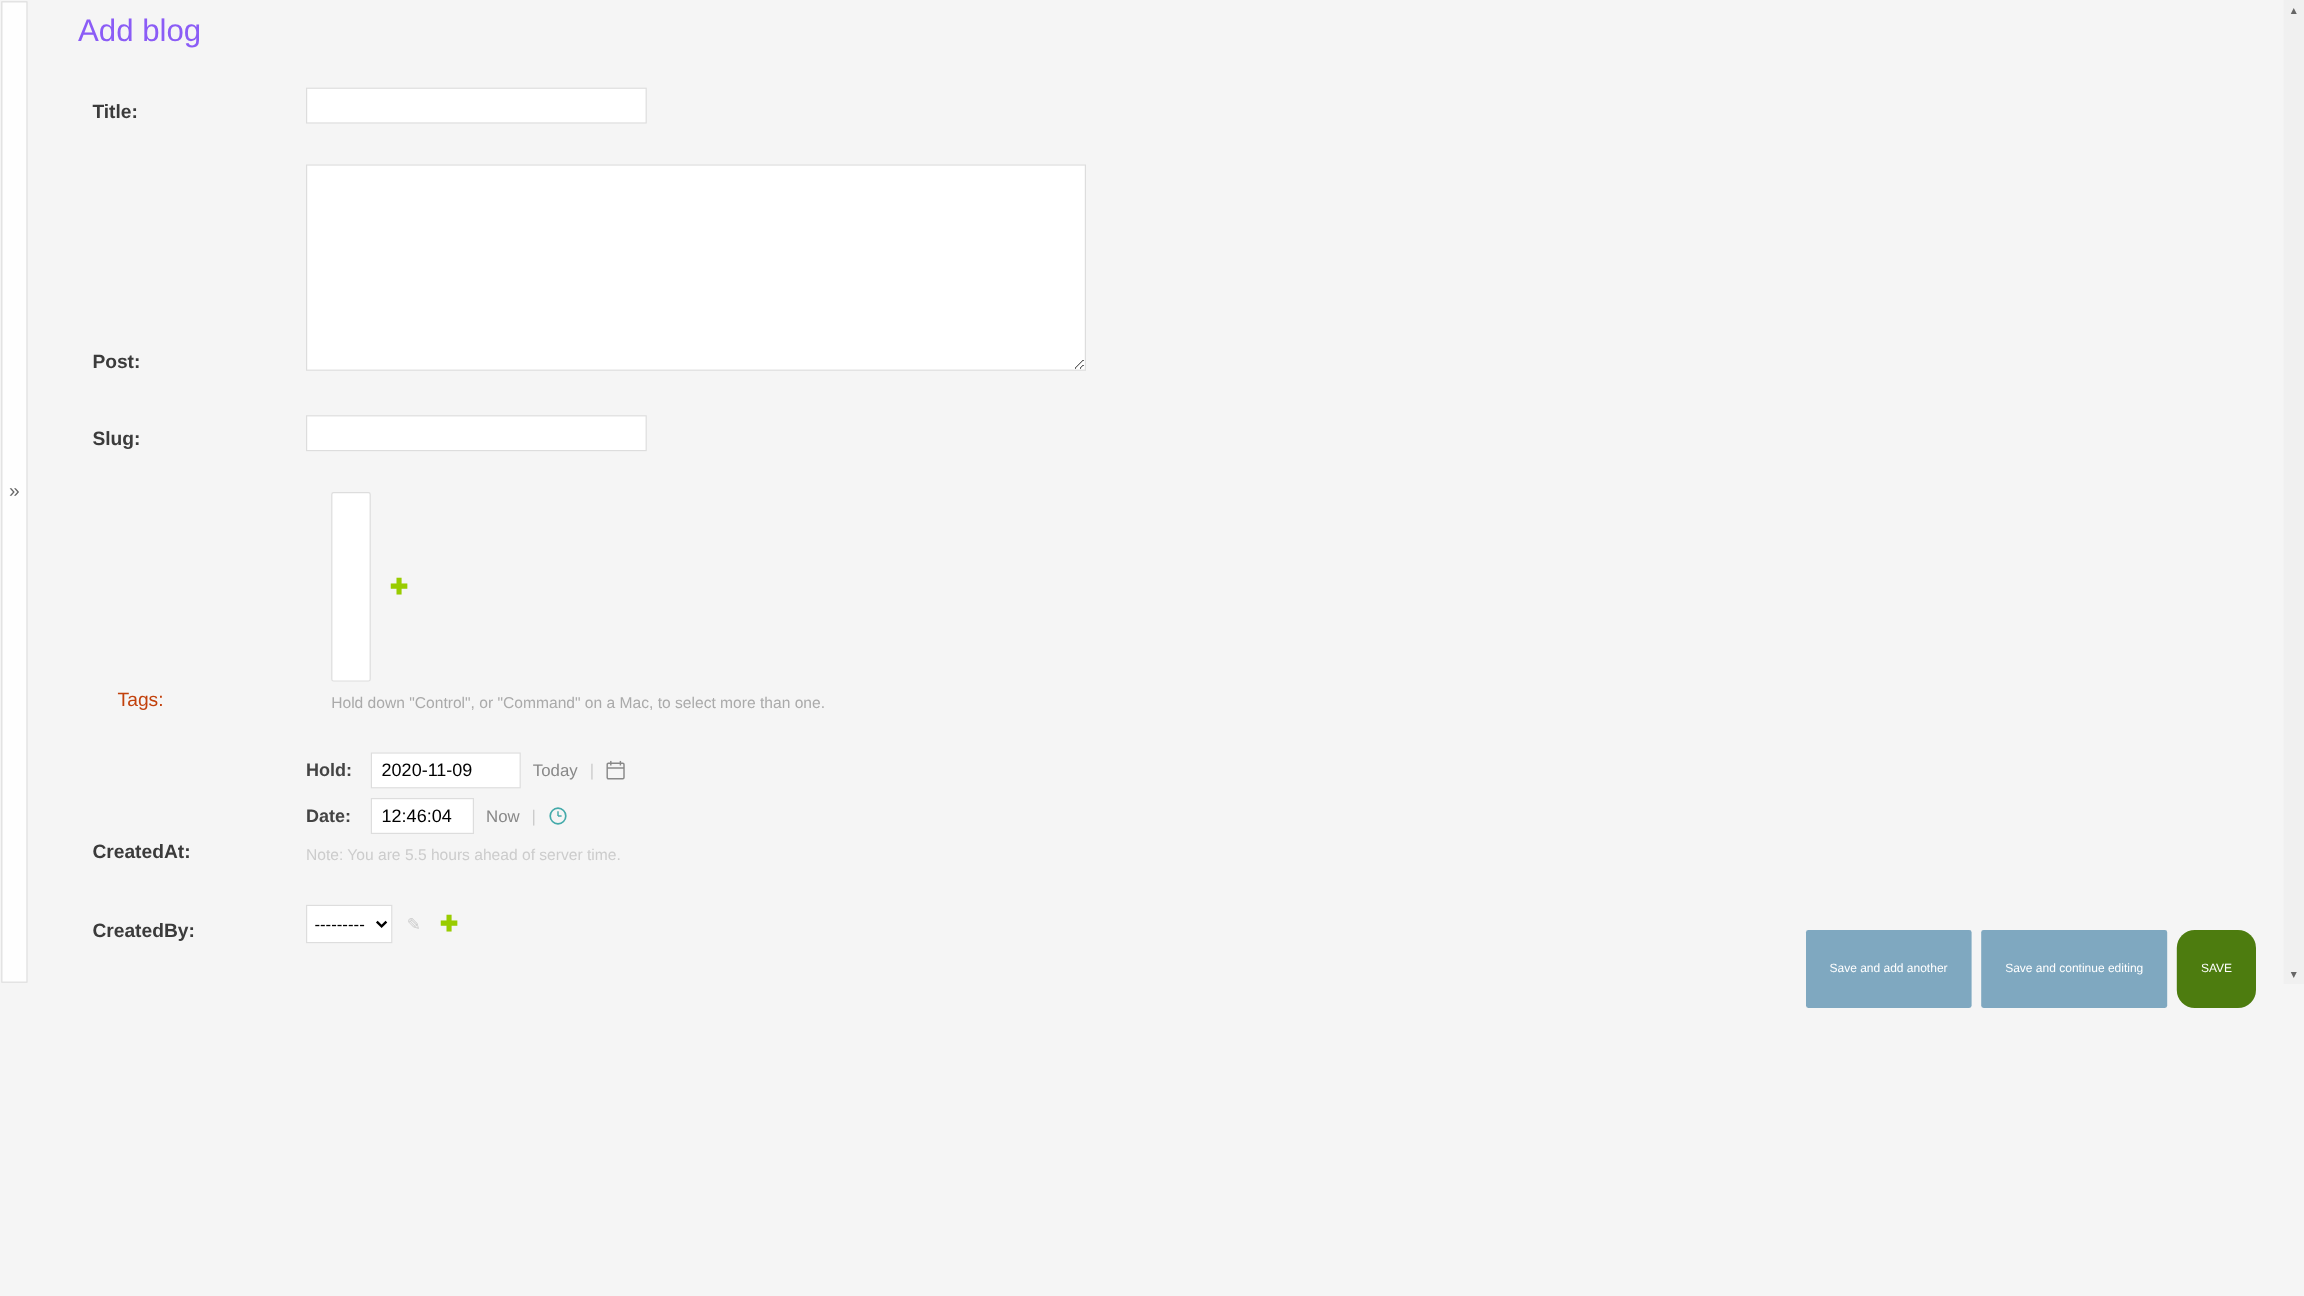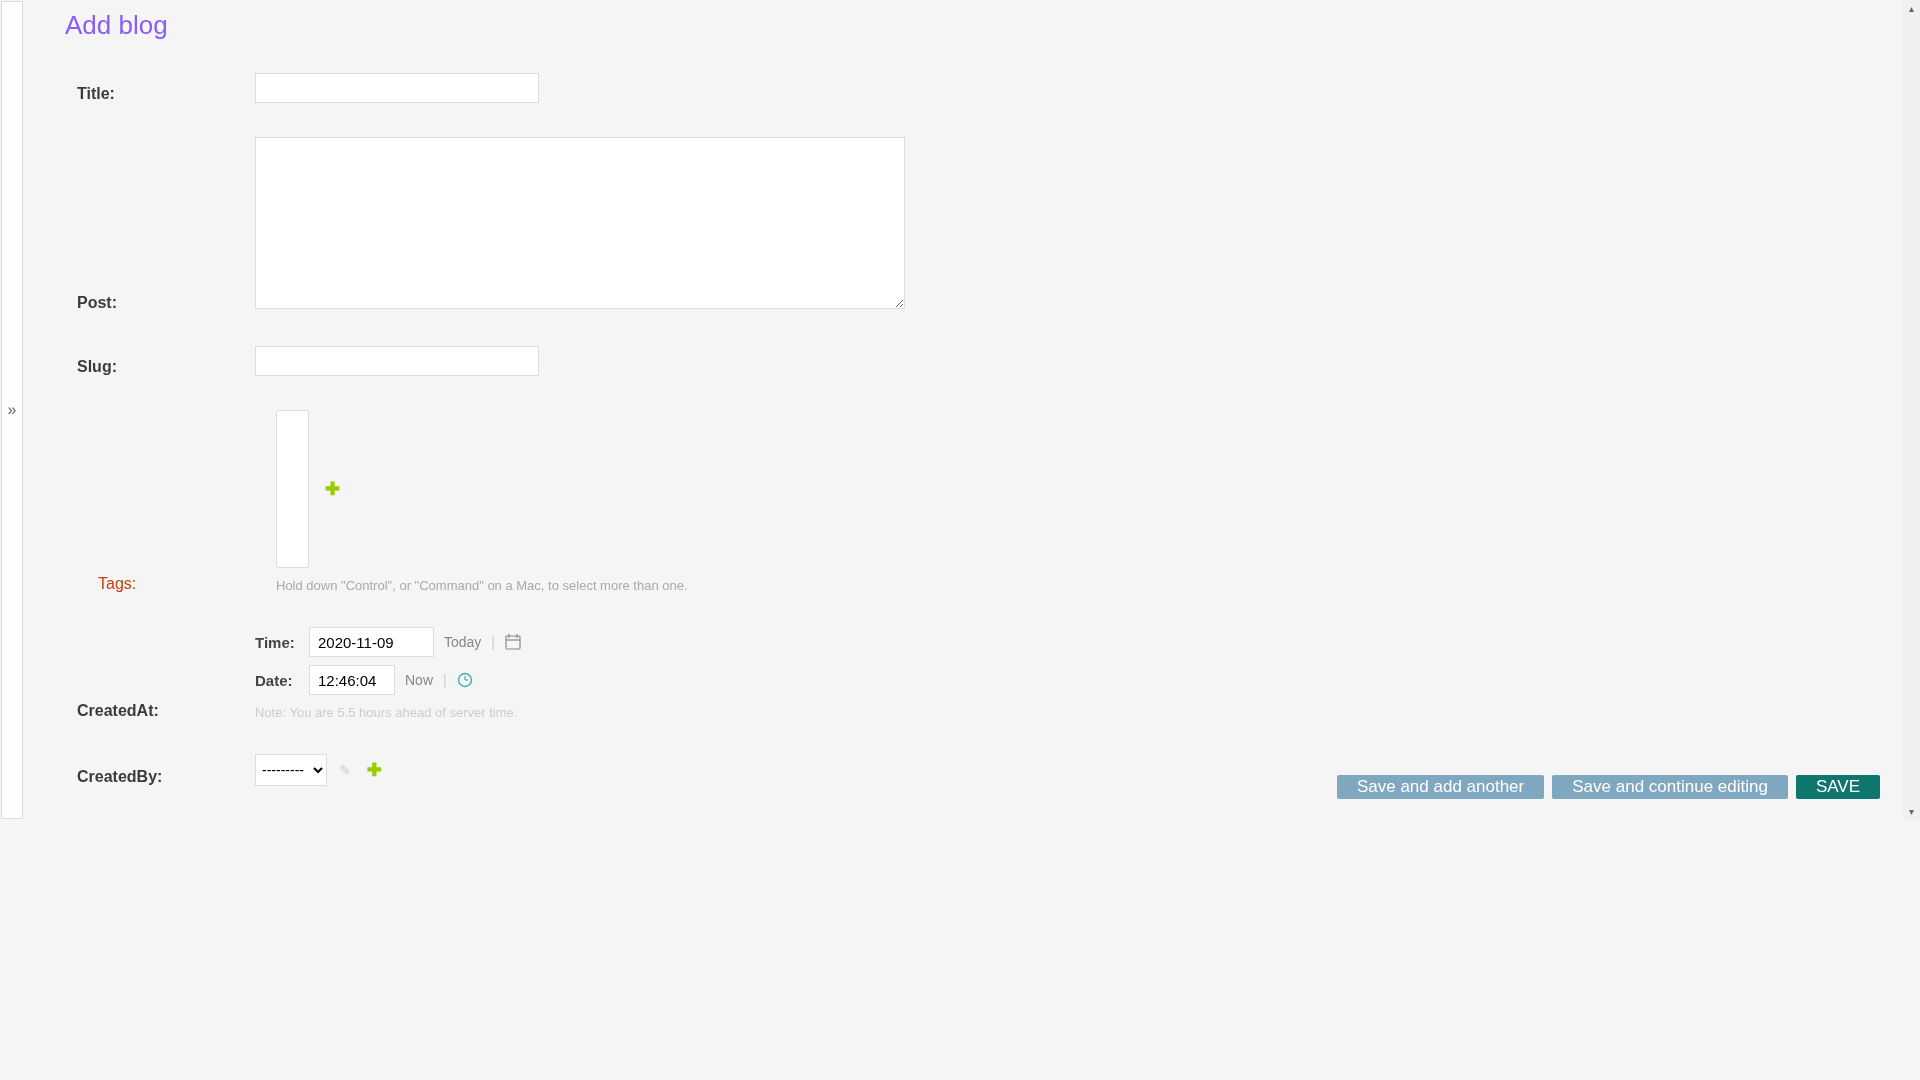--- a/index.html
+++ b/index.html
@@ -169,33 +169,34 @@
       gap: 6px;
     }
     .submit-row {
       position: absolute;
       right: 40px;
       top: 775px;
       display: flex;
       gap: 8px;
     }
     .btn {
-      padding: 2px 20px;
+      padding: 27px 20px;
       border: none;
-      font-size: 17px;
+      font-size: 10px;
       cursor: pointer;
       color: #fff;
       border-radius: 2px;
     }
     .btn-light {
       background: #7fa8c0;
     }
     .btn-primary {
-      background: #0f766e;
+      background: #4d7c0f;
       font-weight: 500;
+      border-radius: 15px;
     }
     .scrollbar-track {
       position: absolute;
       right: 0;
       top: 0;
       width: 17px;
       height: 820px;
       background: #f0f0f0;
     }
     .scrollbar-btn {
@@ -255,21 +256,21 @@
         <span class="plus-icon">✚</span>
       </div>
       <div class="help-text">Hold down "Control", or "Command" on a Mac, to select more than one.</div>
     </div>
   </div>
 
   <div class="form-row">
     <div class="field-label">CreatedAt:</div>
     <div class="field-content">
       <div class="datetime-row">
-        <span class="dt-label">Time:</span>
+        <span class="dt-label">Hold:</span>
         <input type="text" class="dt-input" value="2020-11-09" style="">
         <span class="dt-link">Today</span>
         <span class="dt-sep">|</span>
         <span class="calendar-icon">
           <svg viewBox="0 0 16 16">
               <rect x="1" y="2" width="14" height="13" rx="1" fill="none" stroke="#888" stroke-width="1.2"></rect>
               <line x1="1" y1="6" x2="15" y2="6" stroke="#888" stroke-width="1.2"></line>
               <line x1="4" y1="0" x2="4" y2="4" stroke="#888" stroke-width="1.2"></line>
               <line x1="12" y1="0" x2="12" y2="4" stroke="#888" stroke-width="1.2"></line>
             </svg>

